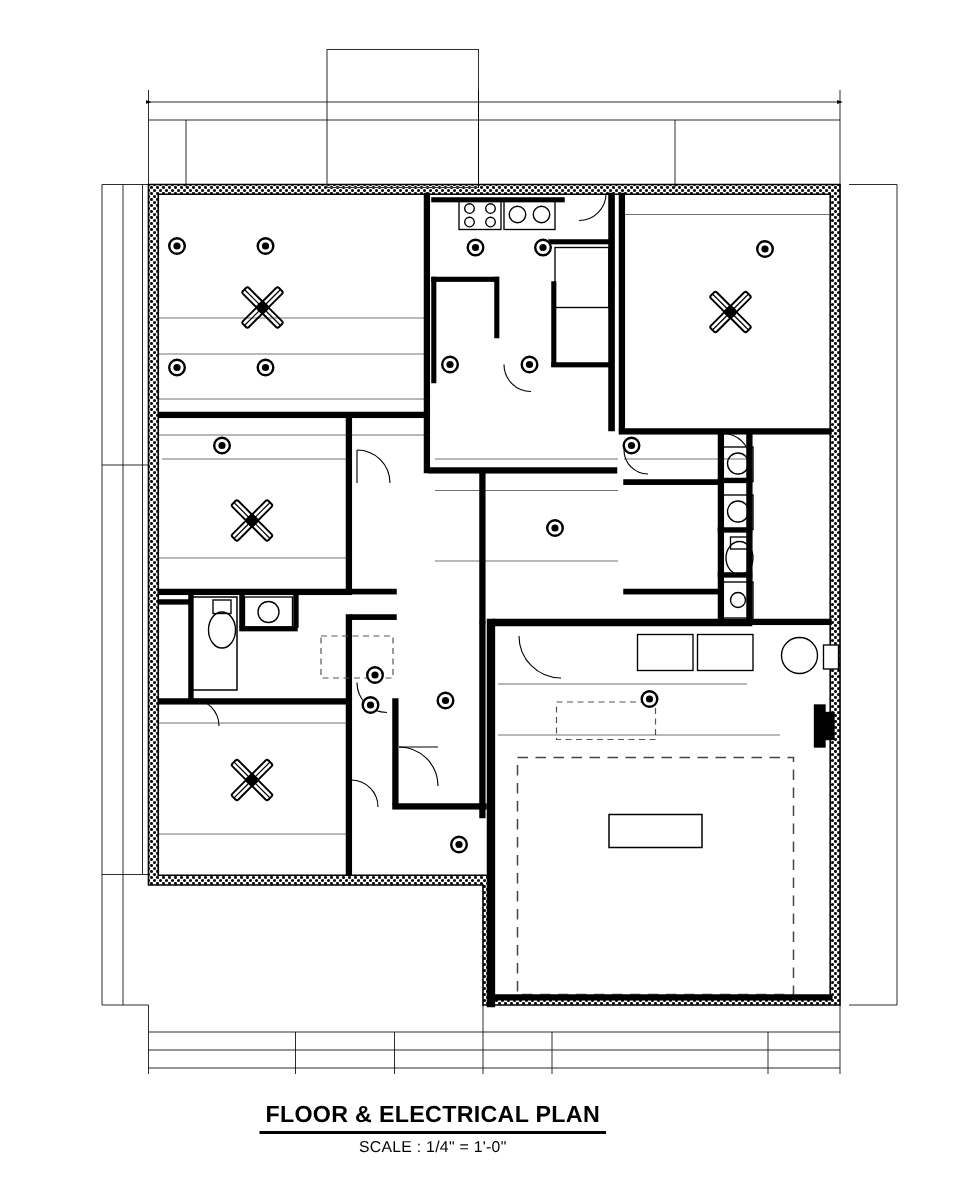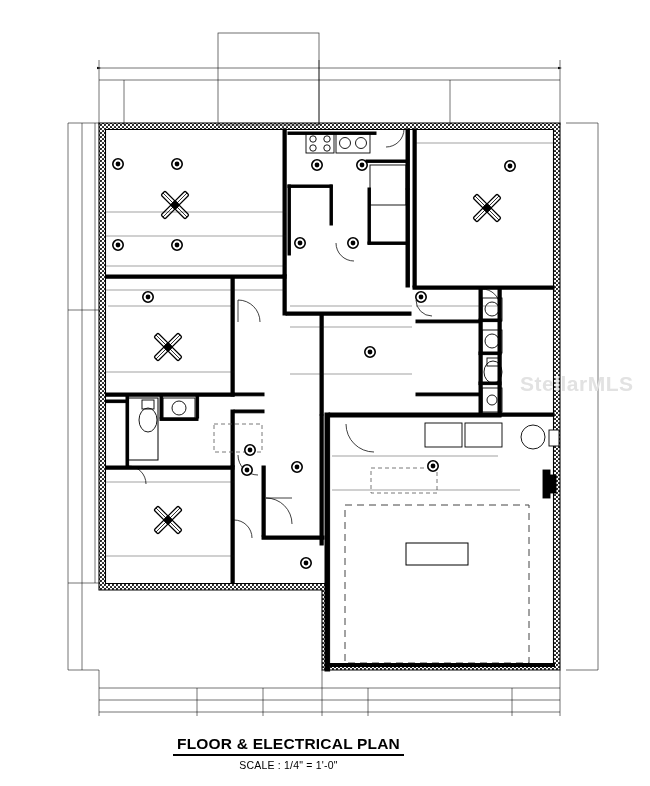--- a/index.html
+++ b/index.html
@@ -461,19 +461,18 @@
       <div class="lbl dim" style="left: 347px; top: 457px; width: 80px;"></div>
       <div class="lbl dim" style="left: 380px; top: 490px; width: 80px;"></div>
       <div class="lbl dim" style="left: 454px; top: 463px; width: 80px;"></div>
       <div class="lbl dim" style="left: 495px; top: 451px; width: 80px;"></div>
       <div class="lbl dim" style="left: 251px; top: 404px; width: 80px;"></div>
       <div class="lbl dim" style="left: 252px; top: 475px; width: 80px;"></div>
       <div class="lbl dim" style="left: 225px; top: 466px; width: 80px; transform: rotate(-90deg);"></div>
       <div class="lbl dim" style="left: 226px; top: 558px; width: 80px; transform: rotate(-90deg);"></div>
     </div>
 
-  <div id="watermark">StellarMLS</div>
 
   <div id="title-block">
     <div id="plan-title">FLOOR &amp; ELECTRICAL PLAN</div>
     <div id="plan-scale">SCALE : 1/4" = 1'-0"</div>
   </div>
 </div>
 
 </body></html>

